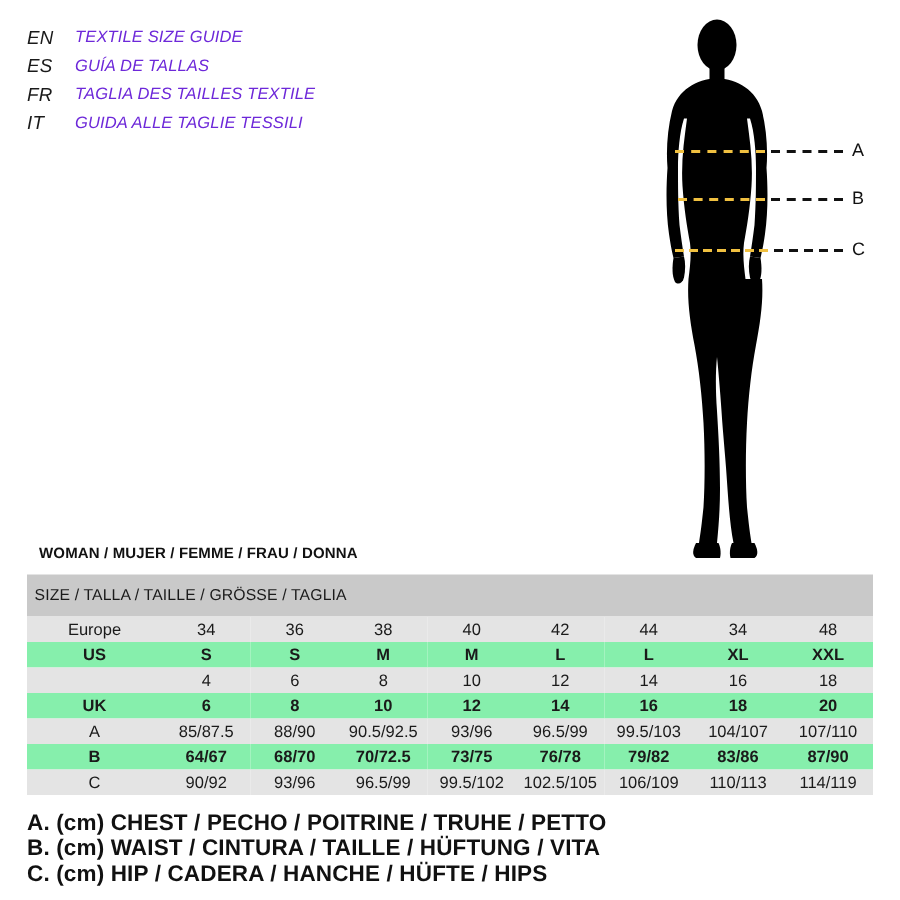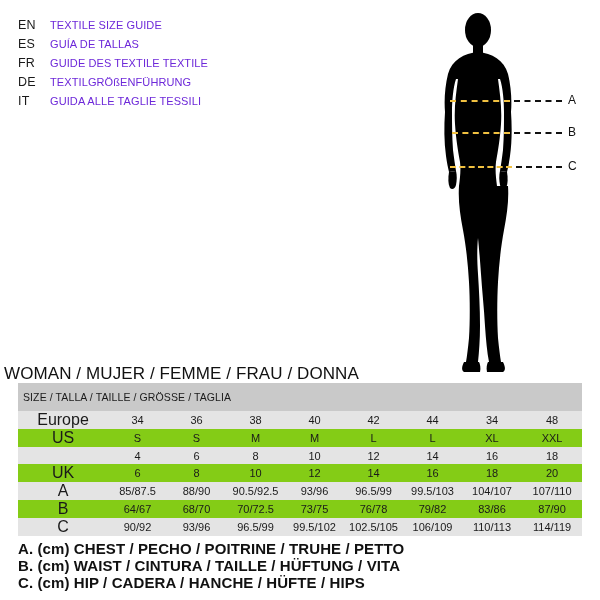--- a/index.html
+++ b/index.html
@@ -26,20 +26,21 @@
     position: absolute;
     top: 16px;
     left: 18px;
     width: 320px;
   }
   .lang-row {
     display: flex;
     align-items: flex-start;
     height: 19px;
     line-height: 19px;
+    font-style: italic;
   }
   .lang-code {
     width: 32px;
     font-size: 12.5px;
     color: #1a1a1a;
     letter-spacing: 0.2px;
   }
   .lang-text {
     font-size: 11px;
     color: #6d28d9;
@@ -71,23 +72,23 @@
     position: absolute;
     font-size: 12px;
     color: #111111;
     font-weight: normal;
   }
 
   
   .woman-title {
     position: absolute;
     top: 364px;
-    left: 4px;
-    font-size: 17px;
-    font-weight: normal;
+    left: 26px;
+    font-size: 10px;
+    font-weight: bold;
     letter-spacing: 0.1px;
     color: #111111;
   }
 
   
   .table-wrap {
     position: absolute;
     top: 383px;
     left: 18px;
     width: 564px;
@@ -111,28 +112,29 @@
     background: #c9c9c9;
     text-align: left;
     padding-left: 5px;
     font-size: 10.5px;
     letter-spacing: 0.1px;
     height: 28px;
   }
   td.rowlabel {
     text-align: left;
     padding-left: 5px;
-    font-size: 16px;
+    font-size: 11px;
     margin-top: 24px;
   }
   tr.shade td {
     background: #e4e4e4;
   }
   tr.plain td {
-    background: #84cc16;
+    background: #86efac;
+    font-weight: bold;
   }
 
   
   .legend {
     position: absolute;
     left: 18px;
     top: 540px;
     width: 400px;
   }
   .legend-row {
@@ -152,25 +154,21 @@
     <div class="lang-row">
       <span class="lang-code">EN</span>
       <span class="lang-text">TEXTILE SIZE GUIDE</span>
     </div>
     <div class="lang-row">
       <span class="lang-code">ES</span>
       <span class="lang-text">GUÍA DE TALLAS</span>
     </div>
     <div class="lang-row">
       <span class="lang-code">FR</span>
-      <span class="lang-text">GUIDE DES TEXTILE TEXTILE</span>
-    </div>
-    <div class="lang-row">
-      <span class="lang-code">DE</span>
-      <span class="lang-text">TEXTILGRÖßENFÜHRUNG</span>
+      <span class="lang-text">TAGLIA DES TAILLES TEXTILE</span>
     </div>
     <div class="lang-row">
       <span class="lang-code">IT</span>
       <span class="lang-text">GUIDA ALLE TAGLIE TESSILI</span>
     </div>
   </div>
 
   <div class="figure-area">
     <svg class="figure-svg" width="200" height="370" viewBox="0 0 200 370">
       <g fill="#000000">

